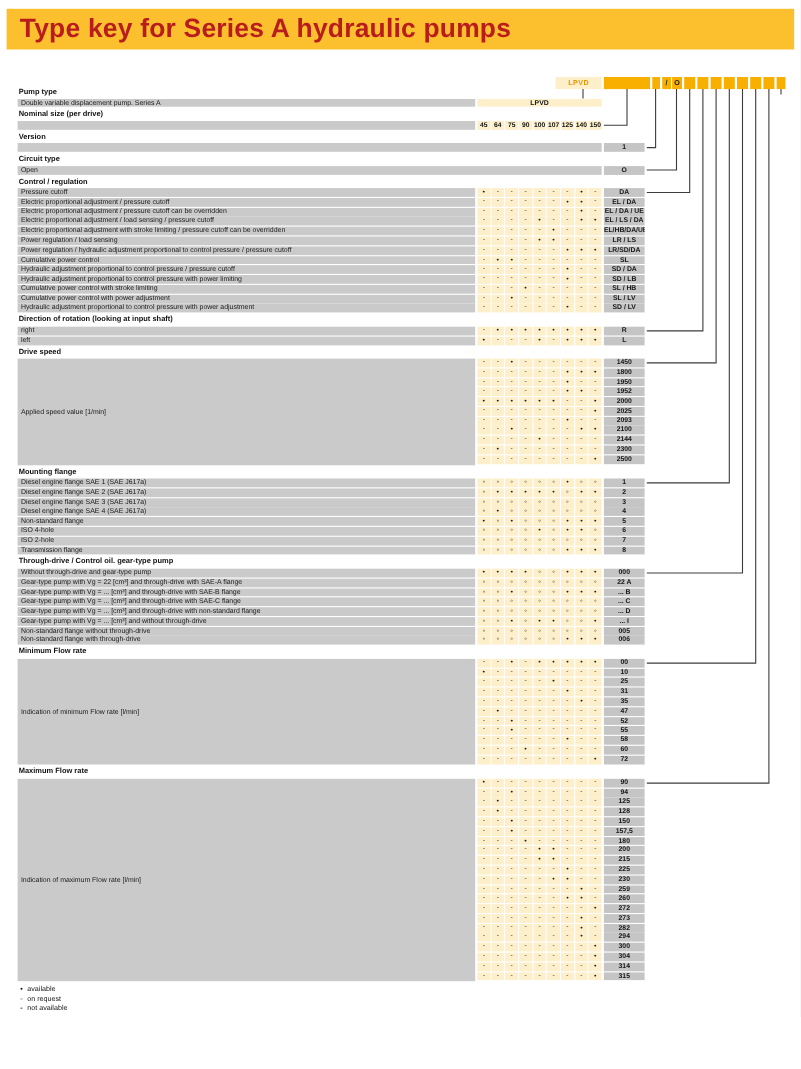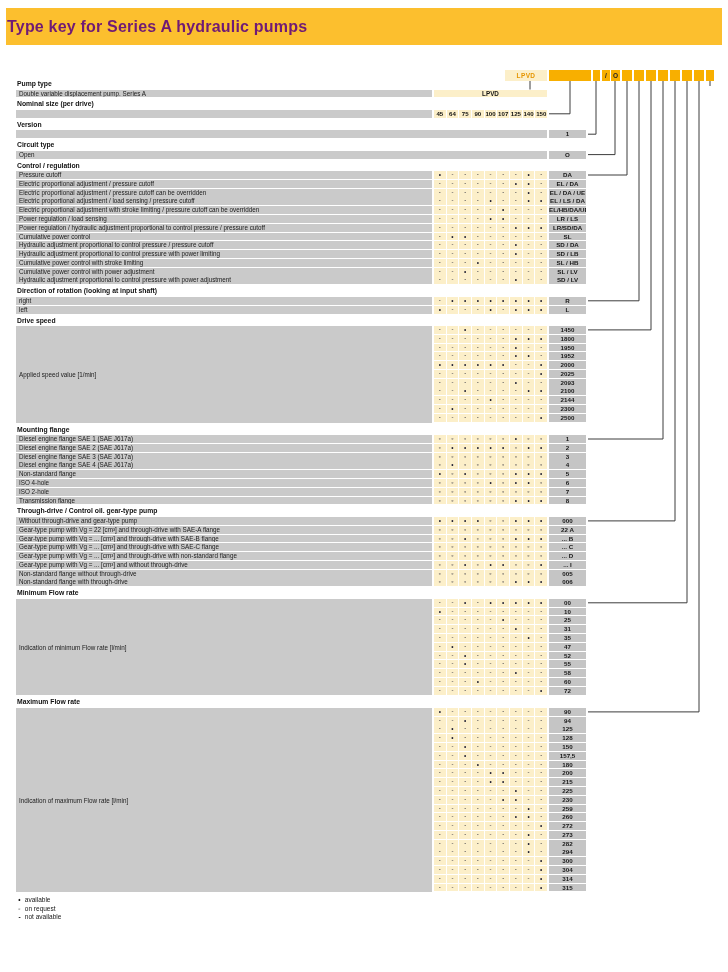--- a/index.html
+++ b/index.html
@@ -1,21 +1,21 @@
 <!DOCTYPE html>
 <html><head>
 <meta charset="utf-8">
 <style>
   html,body{margin:0;padding:0;background:#e8e8e8;}
   #page{position:relative;width:728px;height:972px;background:#ffffff;overflow:hidden;
         font-family:"Liberation Sans","DejaVu Sans",sans-serif;color:#161616;}
   
   .banner{position:absolute;left:6px;top:8px;right:6px;height:37px;background:#FCBF2E;
           display:flex;align-items:center;}
-  .banner span{font-size:16px;font-weight:900;letter-spacing:.2px;color:#701a75;padding-left:1px;}
+  .banner span{font-size:24px;font-weight:900;letter-spacing:.2px;color:#b91c1c;padding-left:12px;}
   
   .strip{position:absolute;top:70px;left:0;width:728px;height:11px;}
   .sbox{position:absolute;top:0;height:11px;background:#F8AF00;font-size:6.5px;font-weight:bold;
         line-height:11px;text-align:center;color:#222;}
   .sbox.cream{background:#FCEFC9;color:#E59500;letter-spacing:.4px;}
   
   #sections{position:absolute;left:16px;top:77px;width:570px;}
   .section{margin-bottom:3px;}
   .sec-header{font-size:6.8px;font-weight:bold;color:#111;margin:3px 0 2.5px 1px;white-space:nowrap;}
   .row{display:flex;gap:2px;height:7.9px;margin-bottom:0.9px;font-size:6.3px;line-height:7.9px;}

